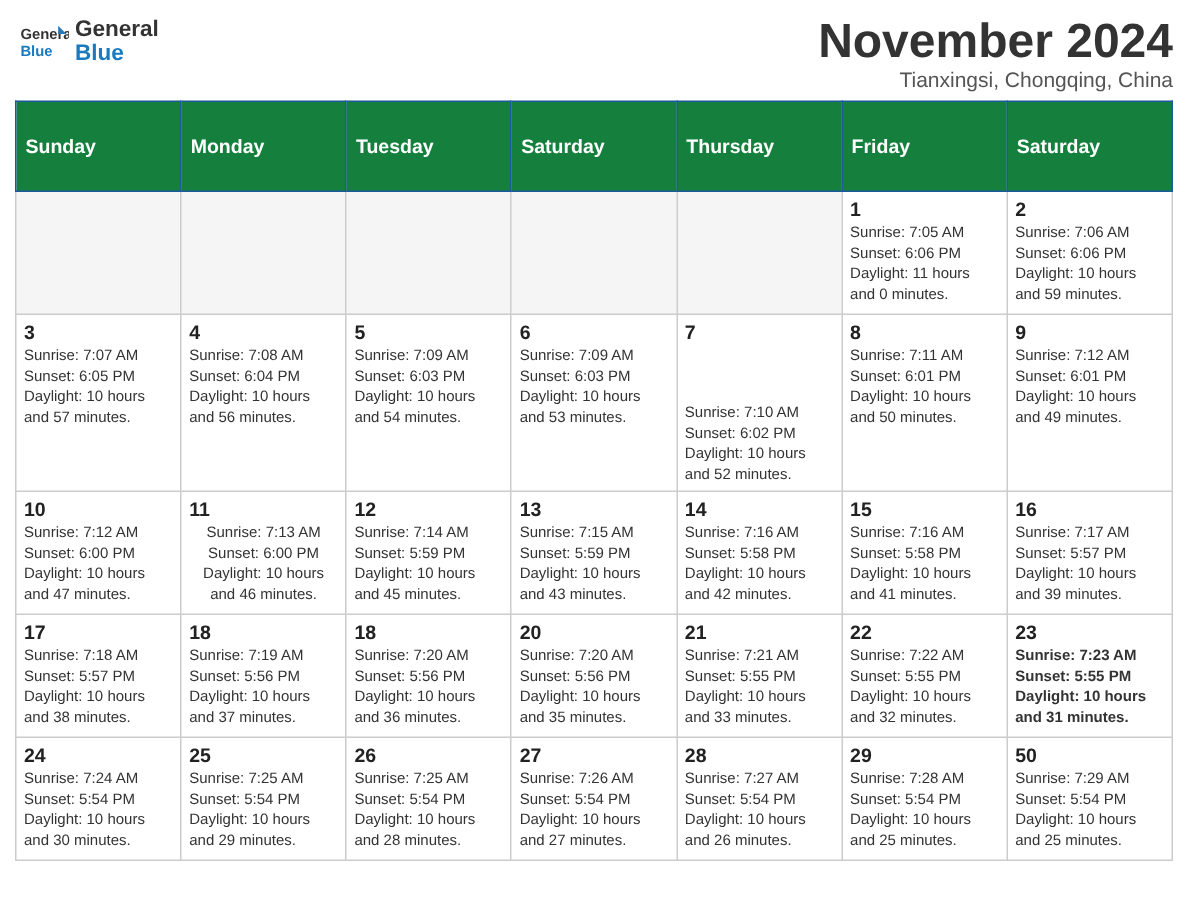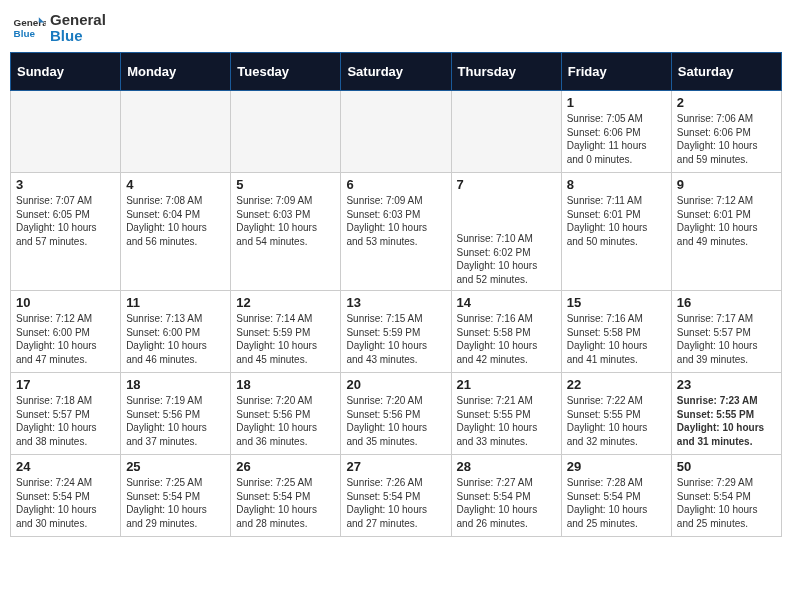--- a/index.html
+++ b/index.html
@@ -52,24 +52,24 @@
     .location {
       font-size: 14px;
       color: #555;
     }
     .calendar {
       width: 100%;
       border-collapse: collapse;
       border: 1px solid #ccc;
     }
     .calendar th {
-      background: #0f172a;
+      background: #15803d;
       color: #fff;
       text-align: left;
-      padding: 11px 6px;
+      padding: 22px 6px;
       font-size: 13px;
       font-weight: bold;
       border: 1px solid #1a5a99;
     }
     .calendar td {
       vertical-align: top;
       border: 1px solid #ccc;
       padding: 4px 5px;
       width: calc(100% / 7);
       height: 82px;
@@ -101,20 +101,24 @@
       <rect x="2" y="2" width="36" height="36" rx="4" fill="#fff"></rect>
       <text x="4" y="18" font-size="11" font-weight="bold" fill="#333" font-family="Arial">General</text>
       <text x="4" y="30" font-size="11" font-weight="bold" fill="#1a7abf" font-family="Arial">Blue</text>
       <polygon points="32,8 38,14 32,14" fill="#2979b9"></polygon>
     </svg>
     <div class="logo-text">
       <span class="logo-general">General</span>
       <span class="logo-blue">Blue</span>
     </div>
   </div>
+  <div class="title-block">
+    <div class="month-title">November 2024</div>
+    <div class="location">Tianxingsi, Chongqing, China</div>
+  </div>
 </div>
 
 <table class="calendar">
   <thead>
     <tr id="header-row">
         <th>Sunday</th>
         <th>Monday</th>
         <th>Tuesday</th>
         <th>Saturday</th>
         <th>Thursday</th>
@@ -198,21 +202,21 @@
       <tr>
         <td>
           <div class="day-number">10</div>
           <div class="day-info" style="white-space: pre-line;">Sunrise: 7:12 AM
 Sunset: 6:00 PM
 Daylight: 10 hours
 and 47 minutes.</div>
         </td>
         <td>
           <div class="day-number">11</div>
-          <div class="day-info" style="white-space: pre-line;">Sunrise: 7:13 AM
+          <div class="day-info" style="white-space: pre-line; text-align: center;">Sunrise: 7:13 AM
 Sunset: 6:00 PM
 Daylight: 10 hours
 and 46 minutes.</div>
         </td>
         <td>
           <div class="day-number">12</div>
           <div class="day-info" style="white-space: pre-line;">Sunrise: 7:14 AM
 Sunset: 5:59 PM
 Daylight: 10 hours
 and 45 minutes.</div>

